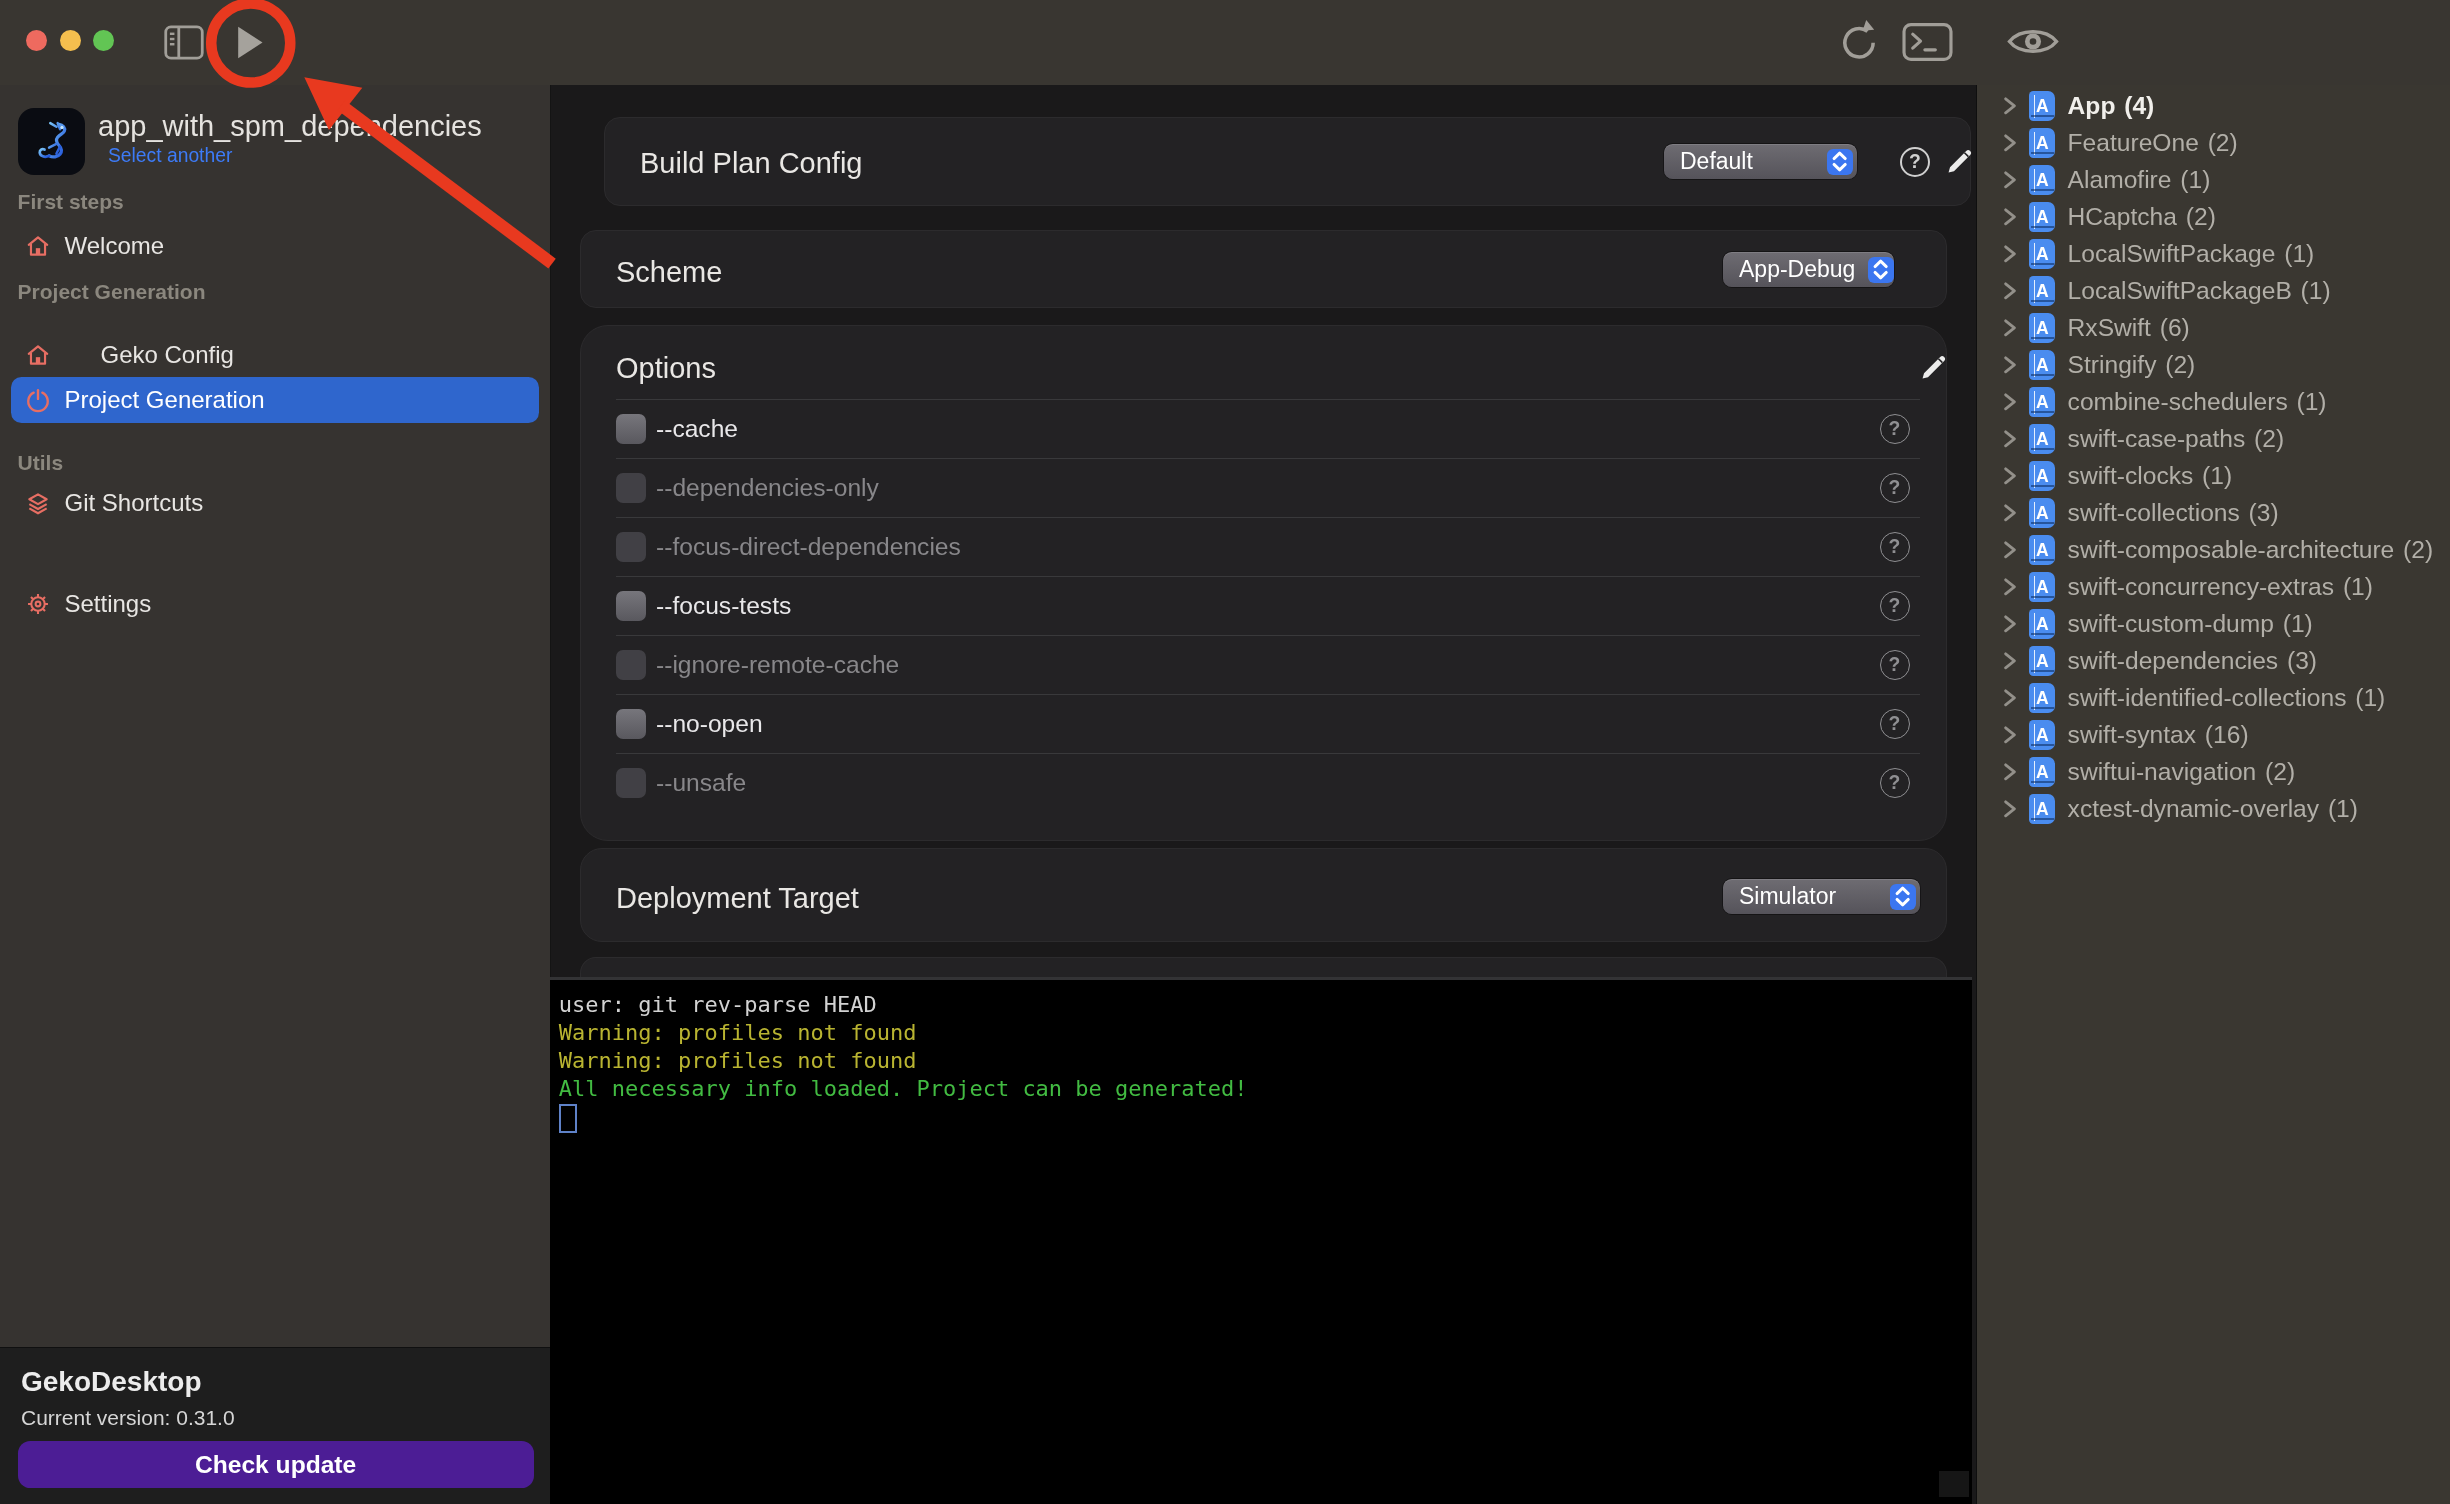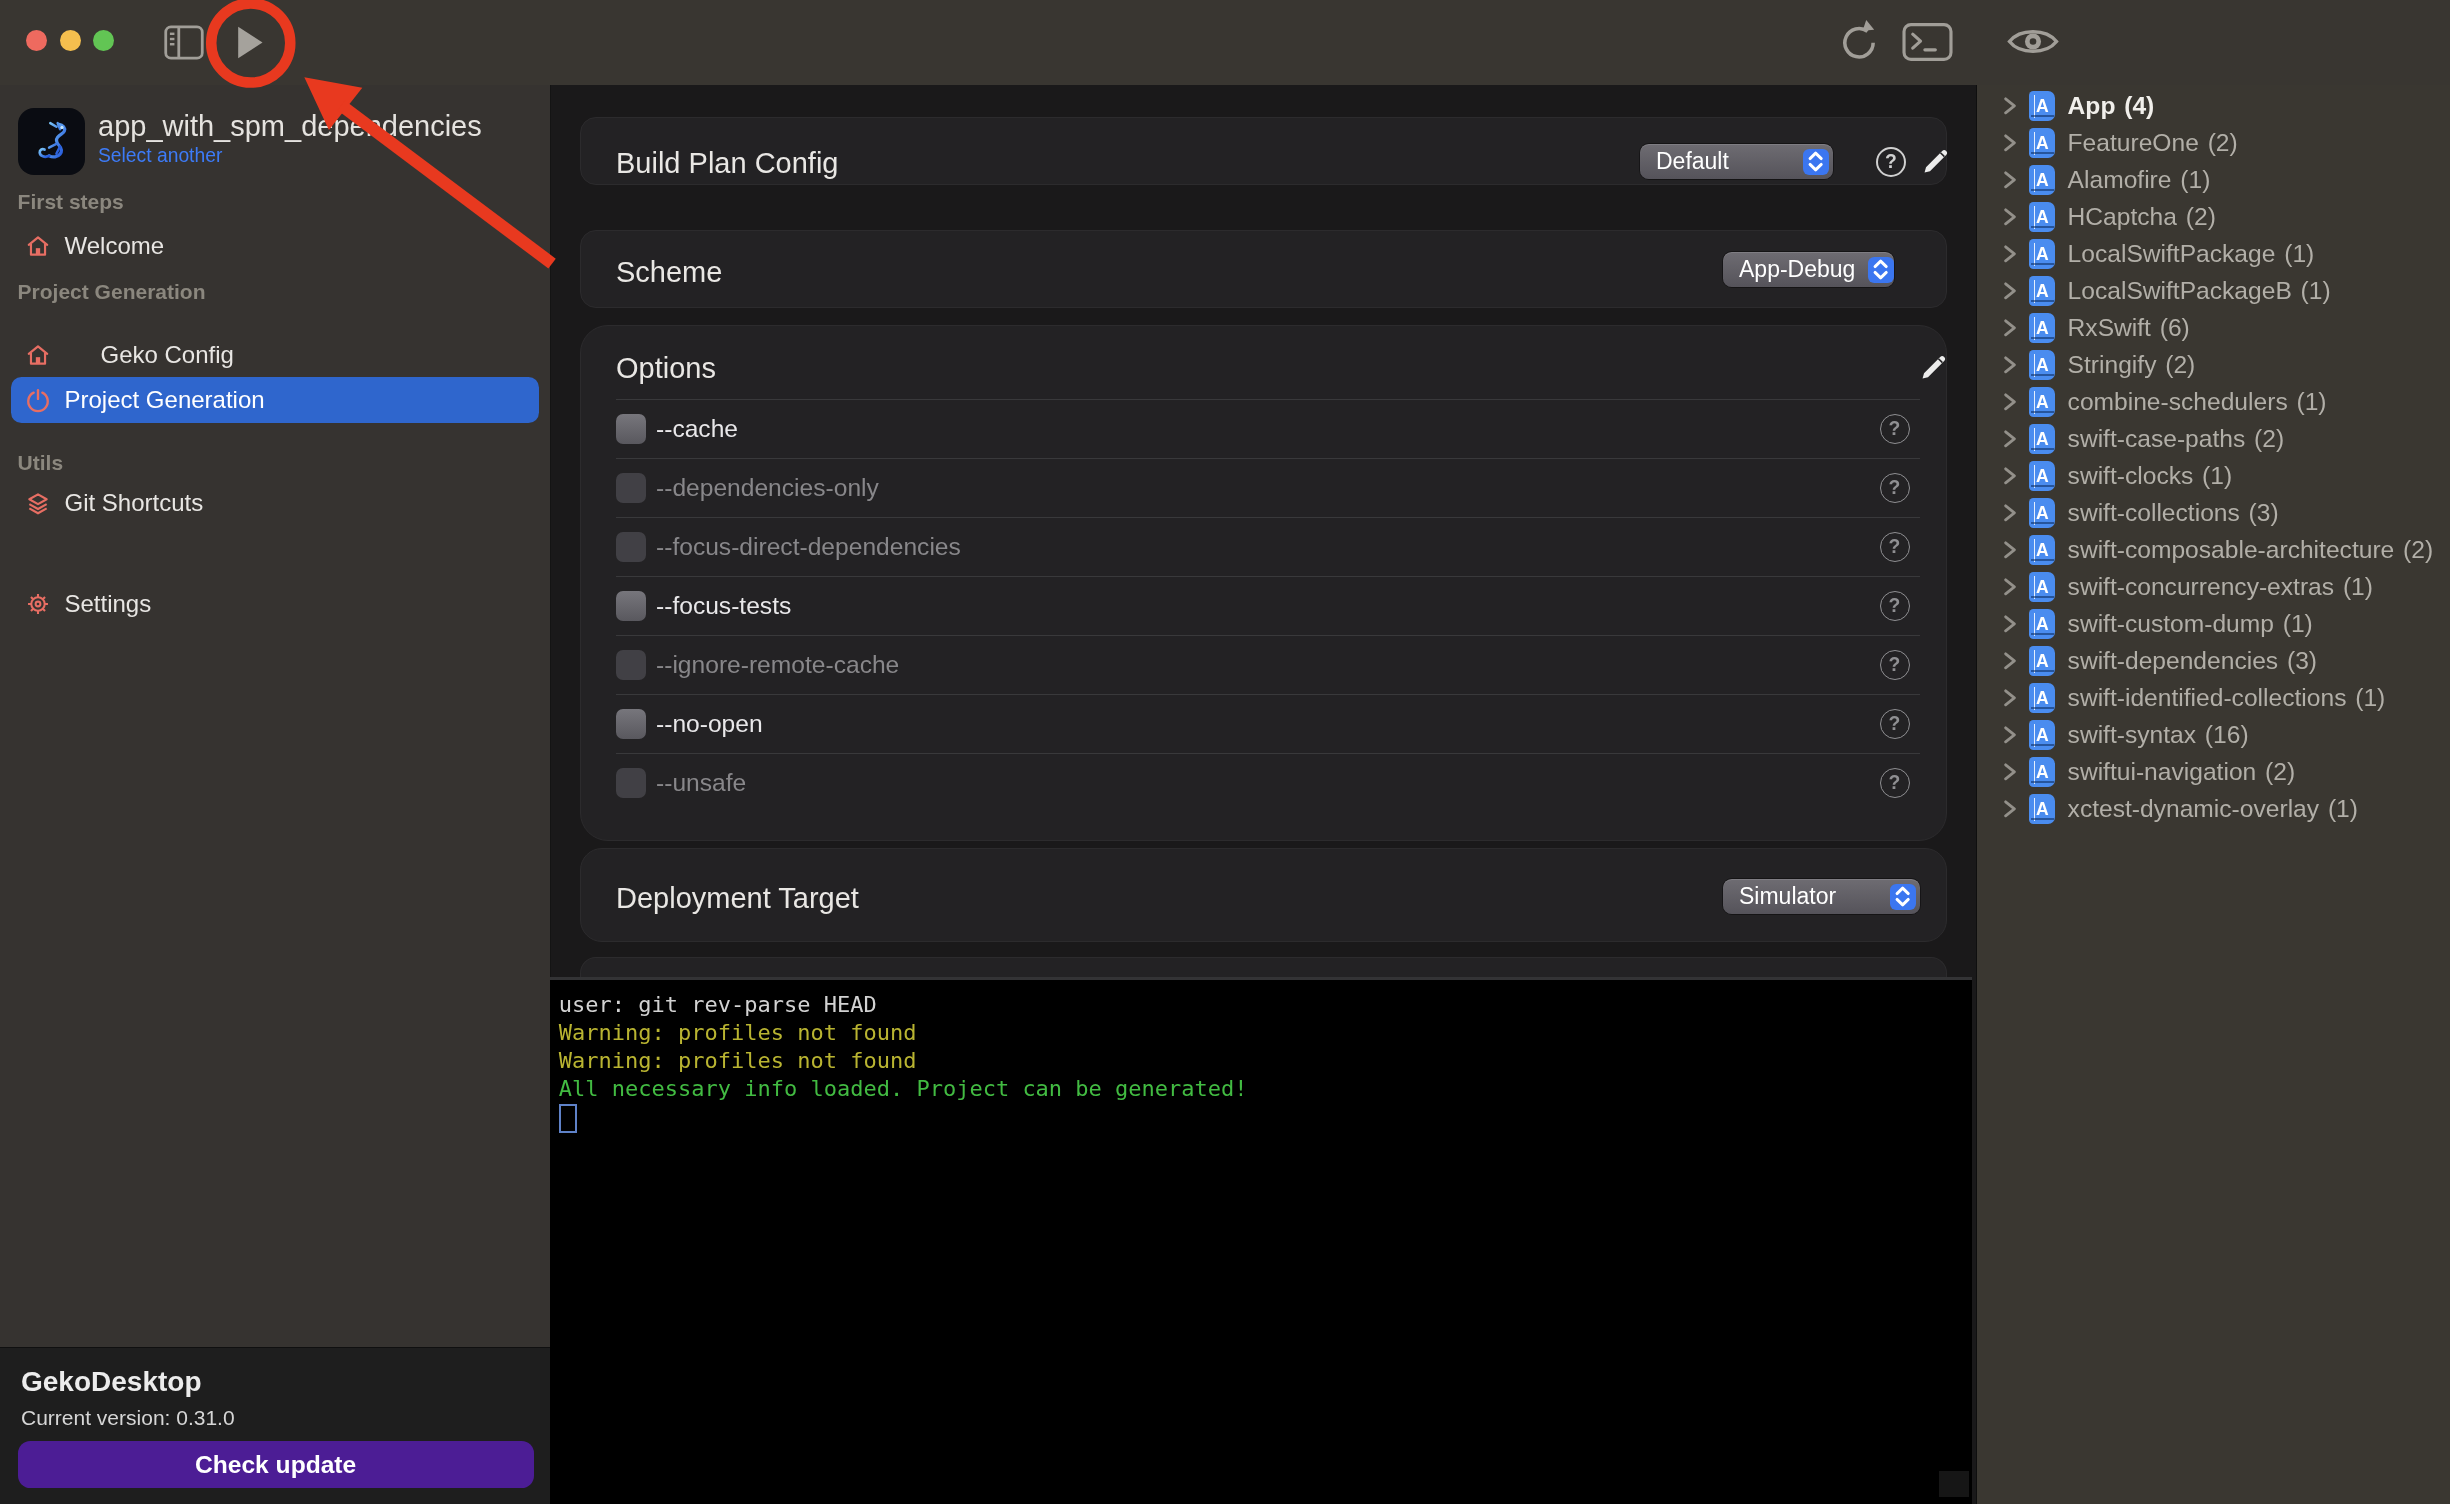--- a/index.html
+++ b/index.html
@@ -9,21 +9,21 @@
 
   
   .titlebar{left:0;top:0;width:2450px;height:85px;background:#393631;}
   .light{width:21px;height:21px;border-radius:50%;top:30px;}
   .tb-icon{display:flex;align-items:center;justify-content:center;}
 
   
   .sidebar{left:0;top:85px;width:551px;height:1419px;background:#363330;border-right:1.8px solid #141414;box-sizing:border-box;}
   .app-icon{left:17.6px;top:23px;width:67px;height:67px;border-radius:16px;background:#0a0c12;display:flex;align-items:center;justify-content:center;}
   .app-name{left:98px;top:24.6px;font-size:29px;color:#e5e3df;white-space:nowrap;}
-  .select-another{left:98px;top:60px;font-size:19.3px;color:#3d7bf7;cursor:pointer;}
+  .select-another{left:108px;top:60px;font-size:19.3px;color:#3d7bf7;cursor:pointer;}
   .section-h{left:17.6px;font-size:21px;font-weight:bold;color:#8b877e;}
   .side-item{left:10.5px;width:528px;height:46px;border-radius:10.5px;display:flex;align-items:center;padding-left:14px;box-sizing:border-box;font-size:24px;color:#e8e6e3;cursor:default;}
   .side-item .s-icon{width:26px;height:26px;margin-right:14px;flex:0 0 auto;display:flex;align-items:center;justify-content:center;}
   .side-item.selected{background:#2f66cd;color:#ffffff;}
   .side-footer{left:0;top:1262px;width:551px;height:157px;background:#1e1e1e;border-top:0.9px solid #101010;box-sizing:border-box;}
   .foot-app{left:21px;top:17.6px;font-size:28px;font-weight:bold;color:#ececec;}
   .foot-ver{left:21px;top:58px;font-size:21px;color:#d6d6d6;}
   .check-btn{left:17.6px;top:93px;width:516px;height:47px;border-radius:12.3px;background:#4c1d95;color:#fff;
              font-size:24.6px;font-weight:bold;display:flex;align-items:center;justify-content:center;cursor:pointer;}
 
@@ -201,21 +201,21 @@
 
     <div class="abs side-footer">
       <div class="abs foot-app">GekoDesktop</div>
       <div class="abs foot-ver">Current version: 0.31.0</div>
       <div class="abs check-btn">Check update</div>
     </div>
   </div>
 
   <div class="abs main">
 
-    <div class="abs card" style="top:32px;height:68px;">
+    <div class="abs card" style="top:32px;height:89px;margin-left:24px;">
       <div class="abs card-title" style="left:35px;top:29px;">Build Plan Config</div>
       <div class="abs dropdown" style="left:1059px;top:26px;width:193px;">
         <span>Default</span>
         <span class="stepper">
           <svg width="19.3" height="23" viewBox="0 0 12 14">
               <path d="M2.5 5.2 6 1.8 9.5 5.2" fill="none" stroke="#fff" stroke-width="1.8" stroke-linecap="round" stroke-linejoin="round"></path>
               <path d="M2.5 8.8 6 12.2 9.5 8.8" fill="none" stroke="#fff" stroke-width="1.8" stroke-linecap="round" stroke-linejoin="round"></path>
             </svg>
         </span>
       </div>

